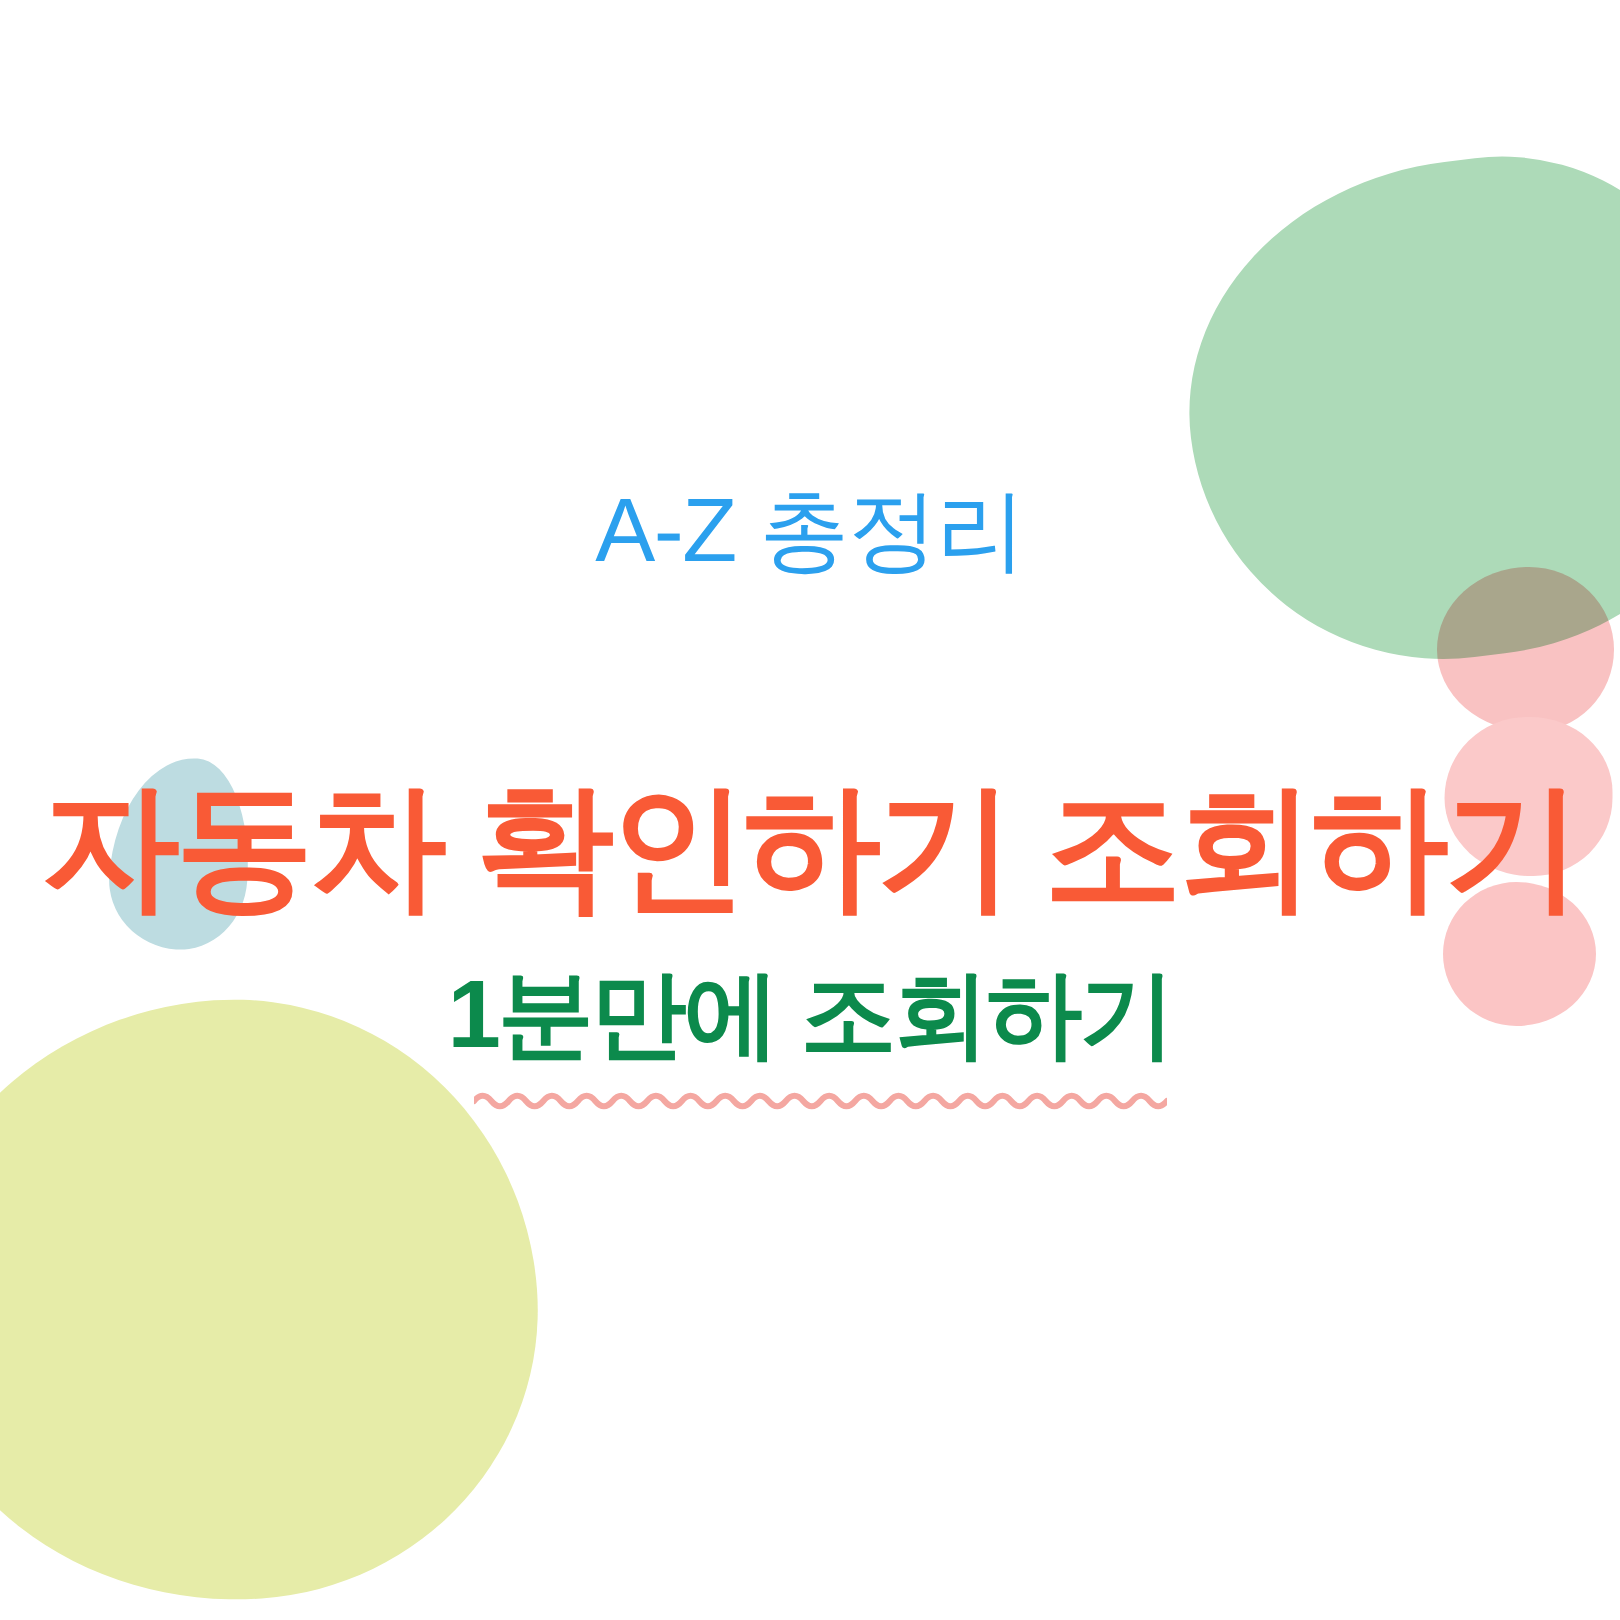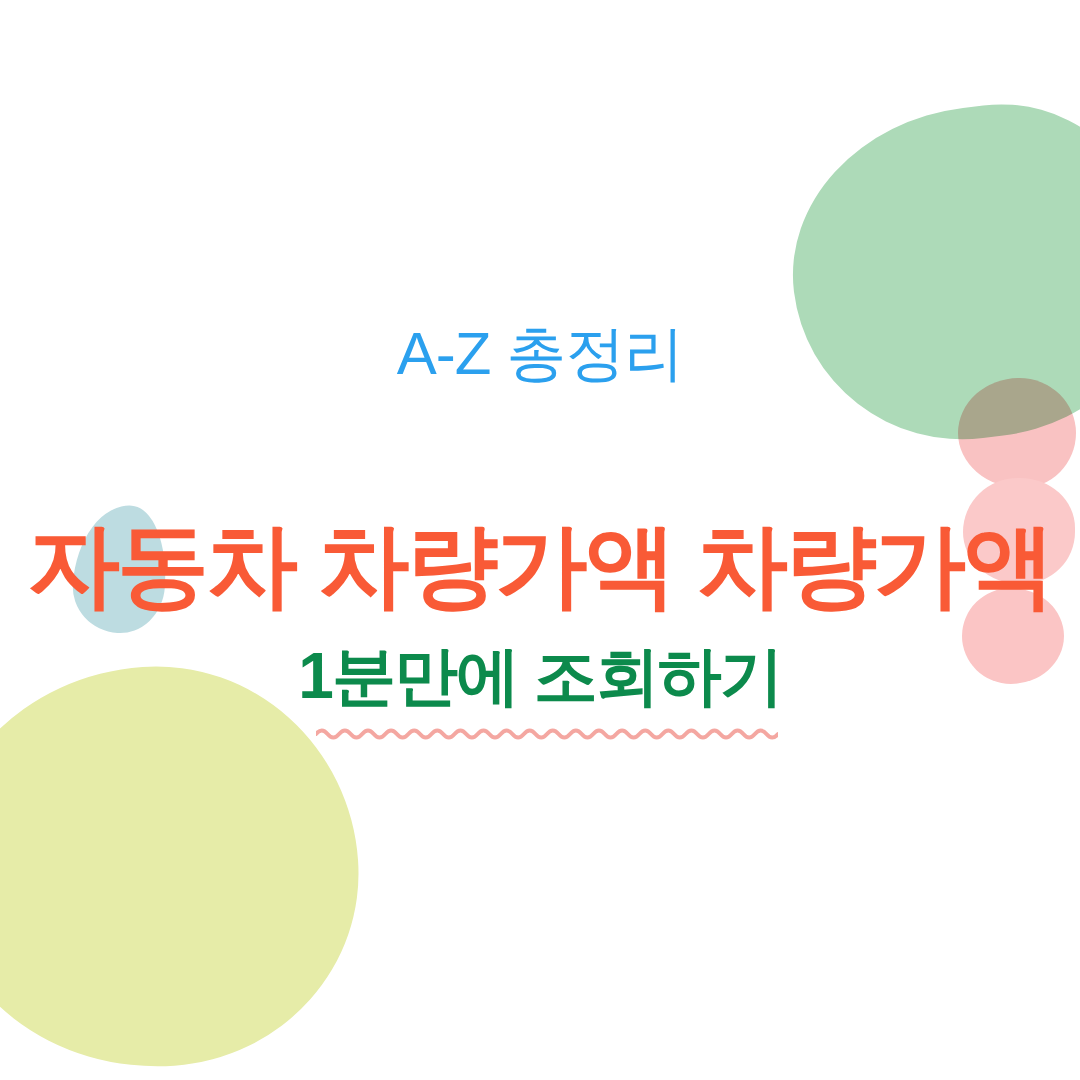--- a/index.html
+++ b/index.html
@@ -169,21 +169,21 @@
   <div class="shape" id="shape-pink-dot-bottom"></div>
 
   <div class="shape" id="shape-blue-teardrop"></div>
 
   <div class="shape" id="shape-yellow-circle"></div>
 
   <div id="text-stack">
 
     <div id="eyebrow-text">A-Z 총정리</div>
 
-    <h1 id="headline-text">자동차 차량가액 차량가액</h1>
+    <h1 id="headline-text">자동차 확인하기 조회하기</h1>
 
     <div id="subheadline-wrap">
       <span id="subheadline-text">1분만에 조회하기</span>
     </div>
 
     <svg id="wavy-underline" viewBox="0 0 462 22" preserveAspectRatio="none" xmlns="http://www.w3.org/2000/svg">
       <path d="M0 11
                q 5.8 -7 11.55 0 t 11.55 0 t 11.55 0 t 11.55 0
                t 11.55 0 t 11.55 0 t 11.55 0 t 11.55 0
                t 11.55 0 t 11.55 0 t 11.55 0 t 11.55 0

